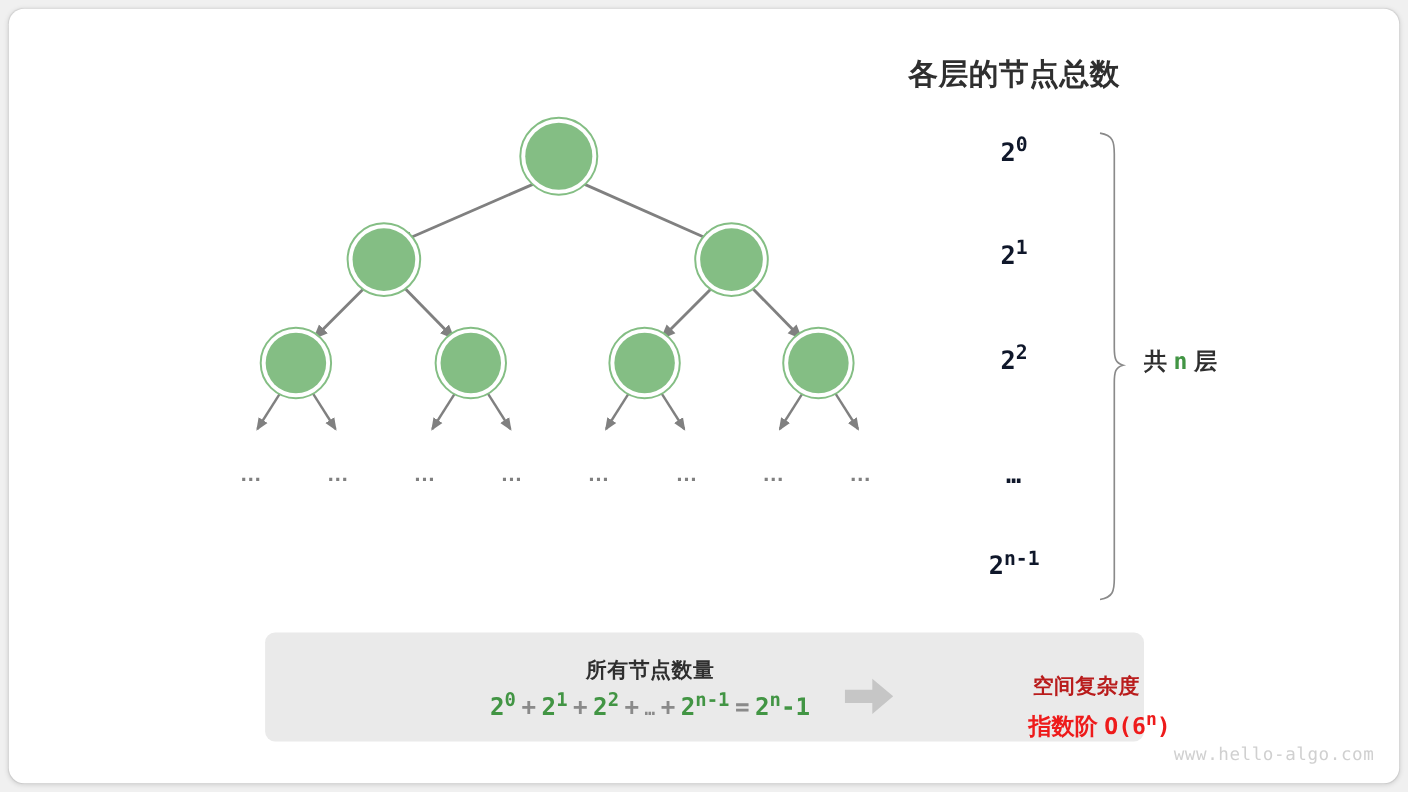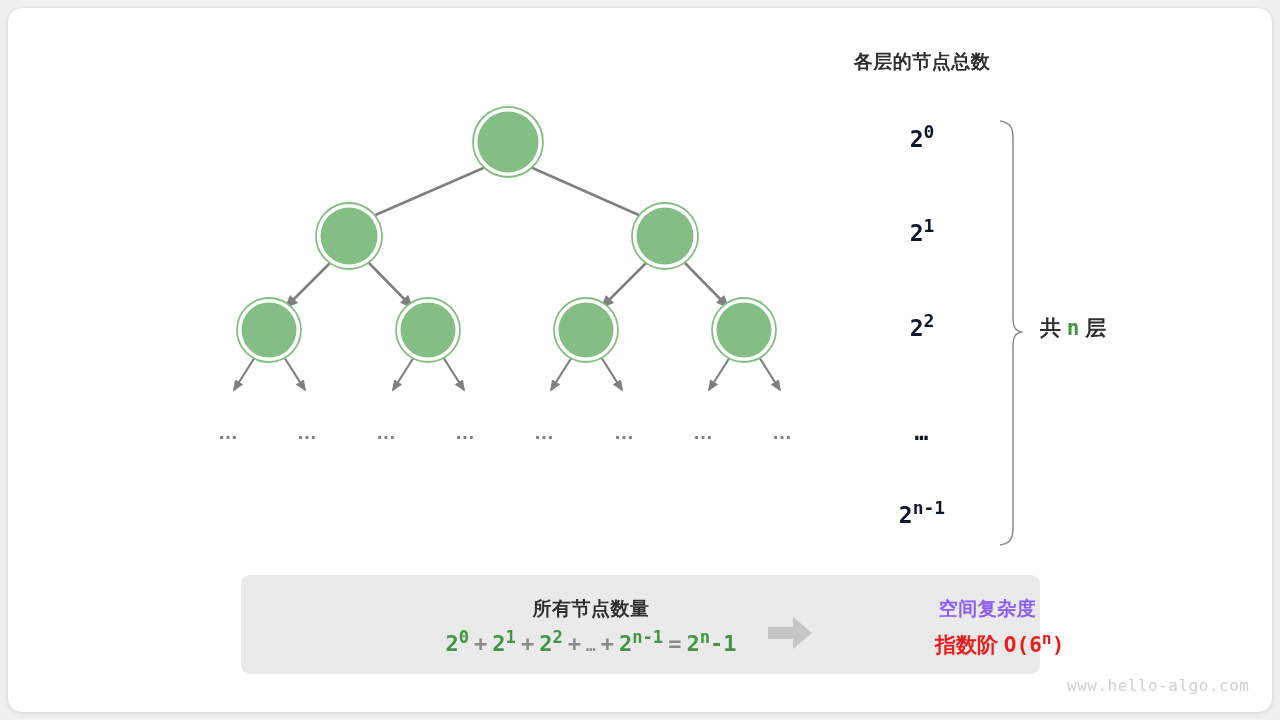--- a/index.html
+++ b/index.html
@@ -35,21 +35,21 @@
   
   .lbl {
     position: absolute;
     white-space: nowrap;
   }
   #col-title {
     left: 0;
     top: 49px;
     width: 1280px;
     text-align: center;
-    font-size: 19px;
+    font-size: 27px;
     font-weight: 700;
     color: #2f2f2f;
     letter-spacing: 0.5px;
   }
   #col-title-inner {
     position: relative;
     left: 282px;
   }
   .pow {
     font-family: "DejaVu Sans Mono", monospace;
@@ -125,24 +125,24 @@
     line-height: 0;
   }
   #sum-right {
     position: absolute;
     left: 694px;
     top: 0;
     width: 105px;
     text-align: center;
   }
   #sum-right-title {
-    margin-top: 21px;
+    margin-top: 36px;
     font-size: 19px;
     font-weight: 700;
-    color: #8b5cf6;
+    color: #b91c1c;
     letter-spacing: 0.5px;
   }
   #complexity {
     margin-top: 9px;
     font-size: 21px;
     font-weight: 700;
     color: #ee1b1b;
     white-space: nowrap;
   }
   #complexity .mono {

